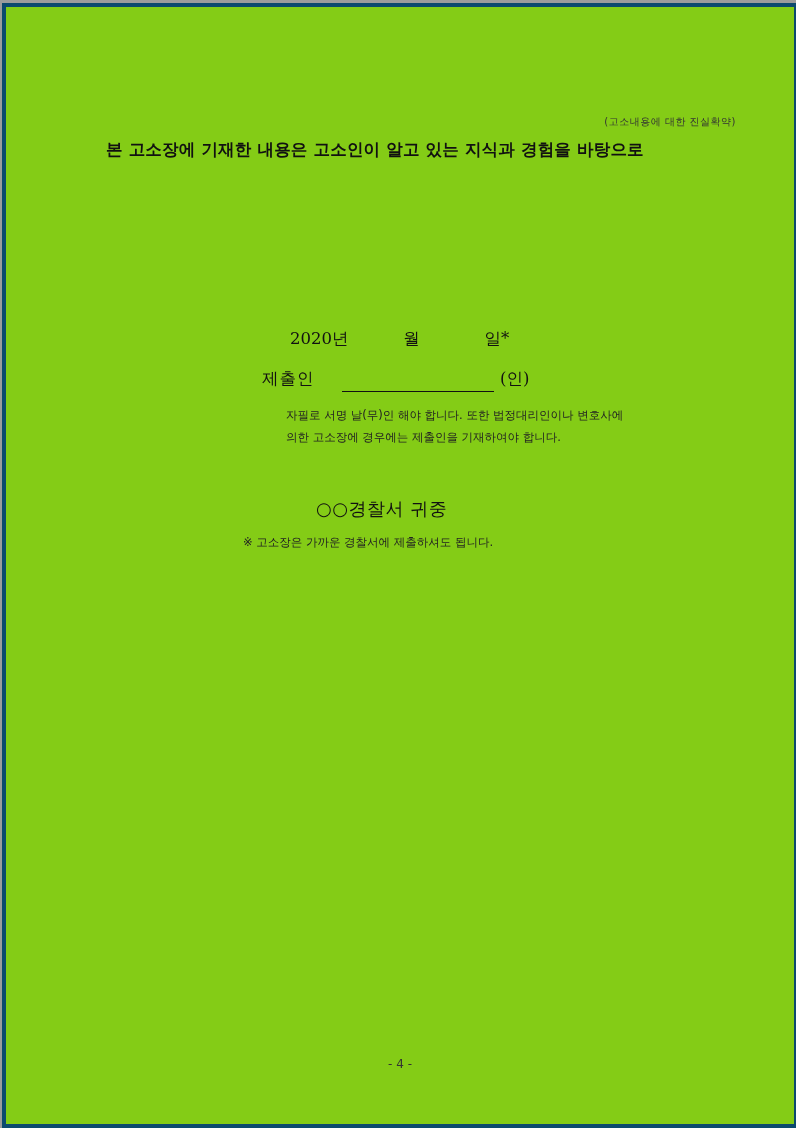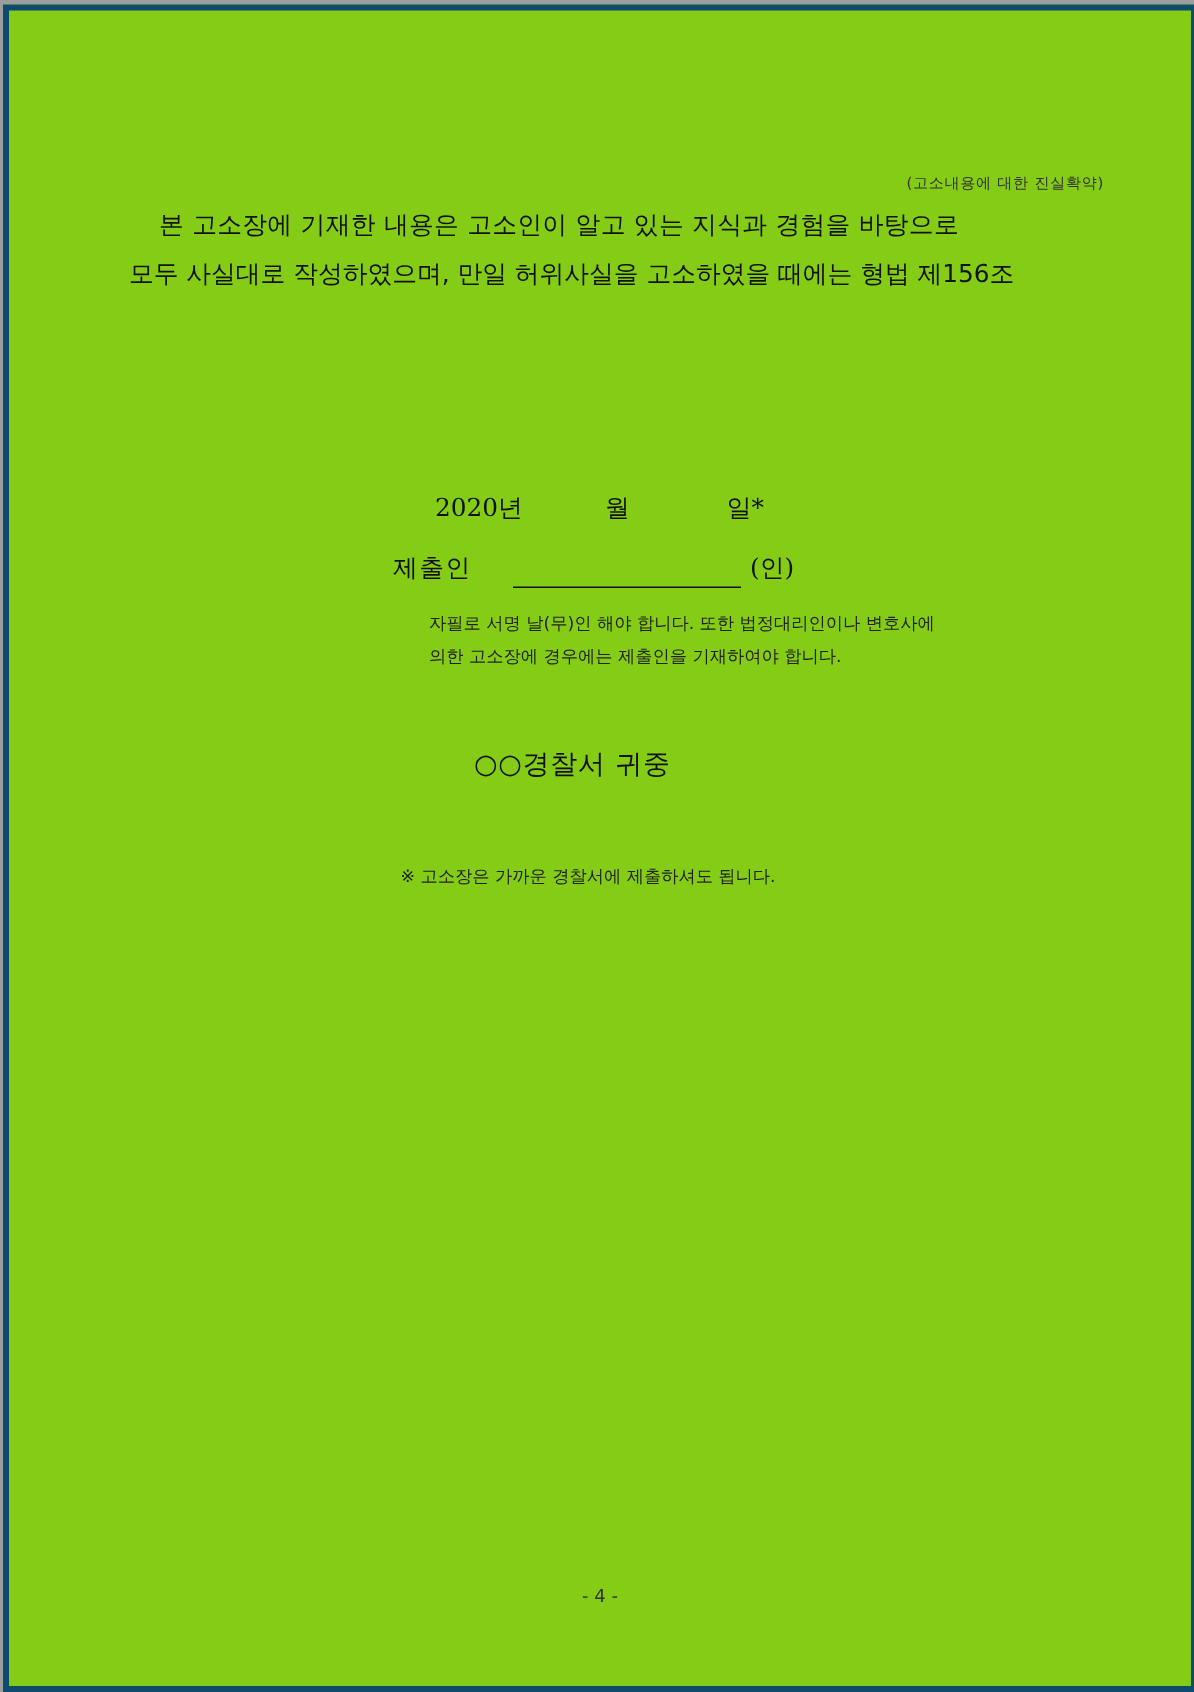--- a/index.html
+++ b/index.html
@@ -34,21 +34,21 @@
       color: #333;
       letter-spacing: 0.5px;
     }
     .para {
       left: 80px;
       width: 640px;
       font-size: 16.5px;
       line-height: 33px;
       color: #111;
     }
-    .para-line { display: block; white-space: nowrap; }
+    .para-line { display: block; white-space: nowrap; font-weight: bold; }
     .para-line.first { text-indent: 20px; letter-spacing: 0.2px; }
 
     .date-row {
       top: 287px;
       left: 284px;
       font-family: "DejaVu Serif", serif;
       font-size: 16.5px;
     }
     .date-row .seg { display: inline-block; }
     .date-row .year { width: 108px; margin-top: 34px; }
@@ -85,44 +85,42 @@
 
     .station {
       top: 490px;
       left: 310px;
       font-size: 18px;
       font-weight: normal;
       letter-spacing: 0.5px;
     }
     .station-note {
       top: 528px;
-      left: 261px;
+      left: 237px;
       font-size: 11.5px;
       color: #222;
-      margin-top: 42px;
     }
     .page-number {
       top: 1050px;
       left: 0;
       width: 788px;
       text-align: center;
       font-size: 12px;
       color: #333;
     }
   </style>
 </head>
 <body>
 
 <div class="page">
 
   <div class="abs confirm-label">(고소내용에 대한 진실확약)</div>
 
   <div class="abs para" style="top:126px;">
     <span class="para-line first">본 고소장에 기재한 내용은 고소인이 알고 있는 지식과 경험을 바탕으로</span>
-    <span class="para-line">모두 사실대로 작성하였으며, 만일 허위사실을 고소하였을 때에는 형법 제156조</span>
   </div>
 
   <div class="abs date-row">
     <span class="seg year">2020년</span>
     <span class="seg month">월</span>
     <span class="seg day">일*</span>
   </div>
 
 
   <div class="abs sign-row" style="top:359px;">

